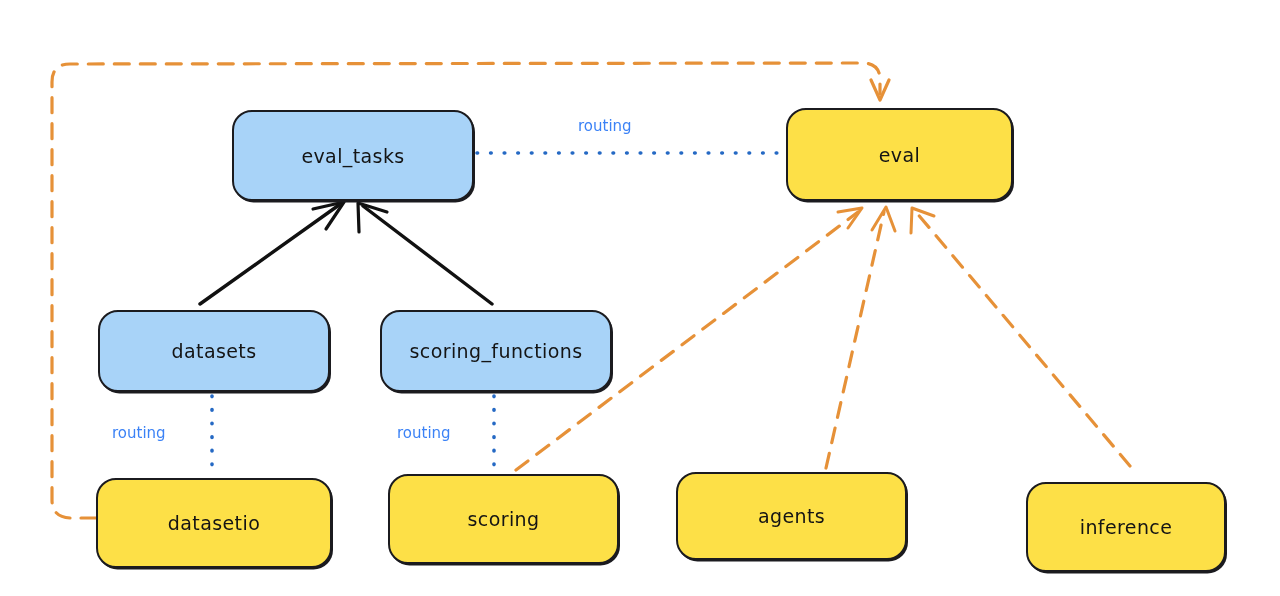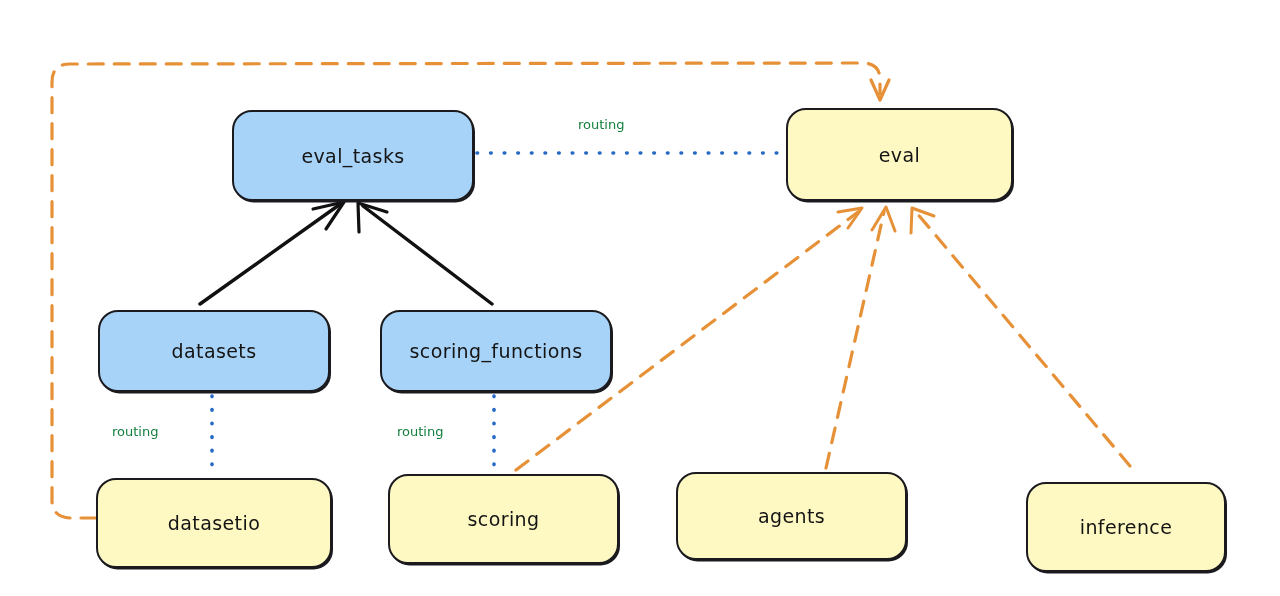--- a/index.html
+++ b/index.html
@@ -43,27 +43,27 @@
     font-size: 19px;
     letter-spacing: 0.4px;
     color: #141414;
     white-space: nowrap;
     user-select: none;
   }
   .node.api {
     background: #a8d3f8;
   }
   .node.provider {
-    background: #fef9c3;
+    background: #fde047;
   }
   .edge-label {
     position: absolute;
     font-family: "DejaVu Sans", sans-serif;
-    font-size: 13px;
-    color: #15803d;
+    font-size: 15px;
+    color: #3b82f6;
     white-space: nowrap;
     user-select: none;
   }
 </style>
 </head>
 <body>
 
 <div id="canvas">
 
   <svg id="edges" viewBox="0 0 1280 596" width="1280" height="596" xmlns="http://www.w3.org/2000/svg">

